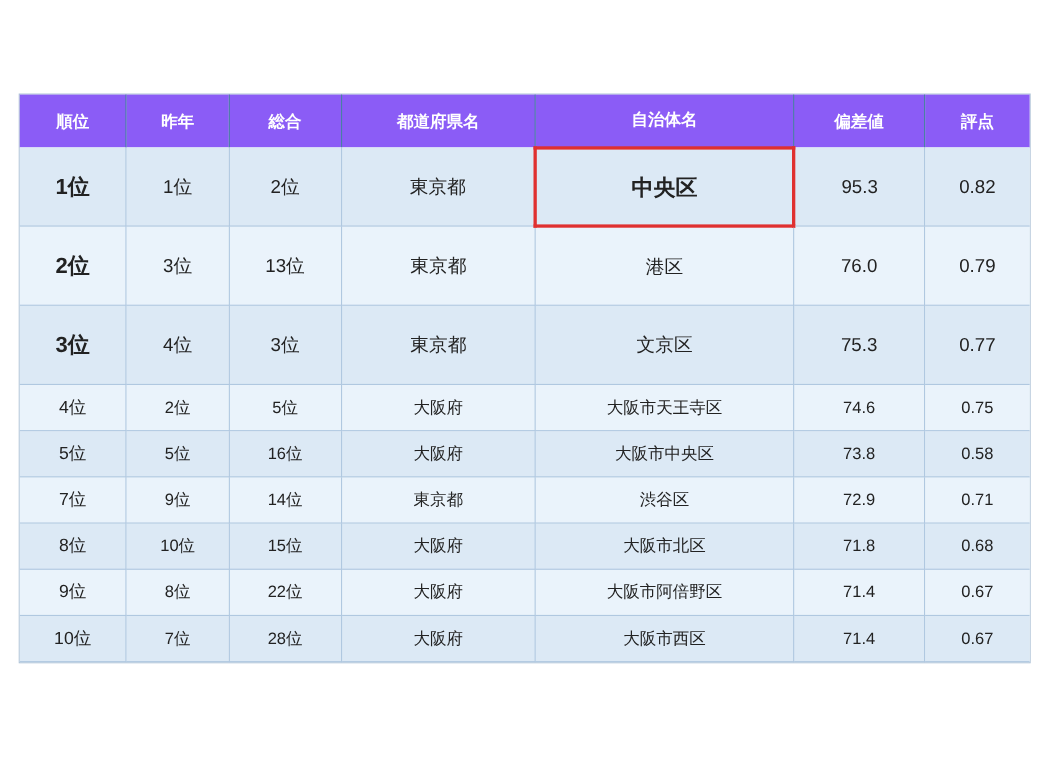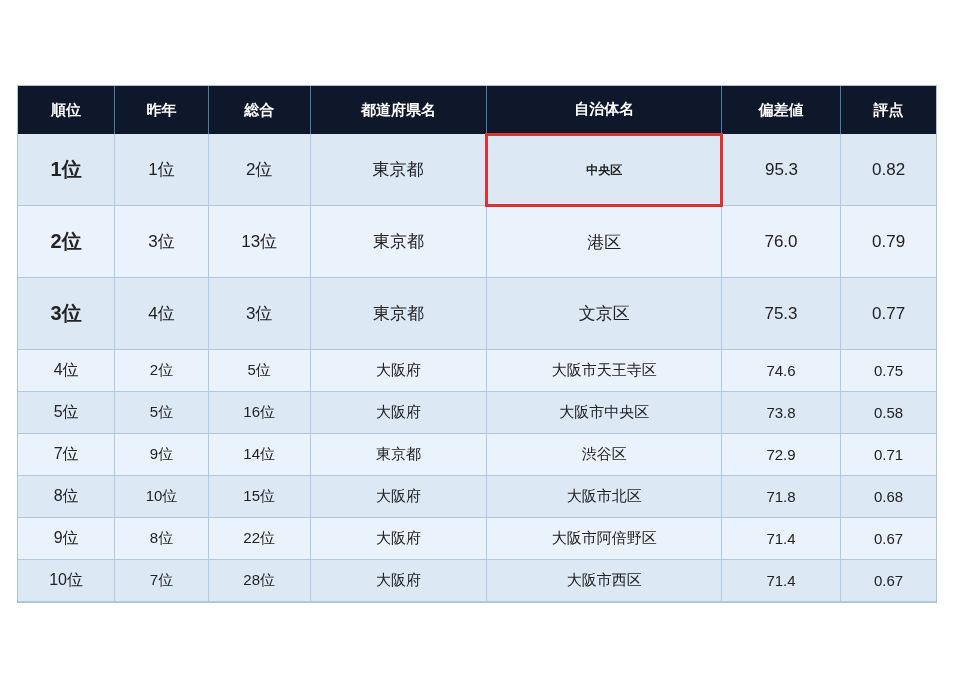--- a/index.html
+++ b/index.html
@@ -19,21 +19,21 @@
     .table-wrapper {
       width: 920px;
       border: 1px solid #b0c4d8;
       border-collapse: collapse;
     }
     table {
       width: 100%;
       border-collapse: collapse;
     }
     thead tr {
-      background-color: #0f172a;
+      background-color: #8b5cf6;
     }
     thead th {
       color: #fff;
       font-weight: bold;
       text-align: center;
       padding: 14px 8px;
       font-size: 15px;
       border-right: 1px solid #4a7fa5;
     }
     thead th:last-child {
@@ -69,21 +69,21 @@
     }
     .normal-cell {
       padding: 12px 8px;
     }
     .top3-cell {
       padding: 22px 8px;
       font-size: 17px;
     }
     .highlighted-cell {
       border: 3px solid #e03030 !important;
-      font-size: 12px;
+      font-size: 20px;
       font-weight: bold;
       padding: 19px 8px;
     }
     .top3-row td {
       padding-top: 20px;
       padding-bottom: 20px;
     }
     .normal-row td {
       padding-top: 10px;
       padding-bottom: 10px;

